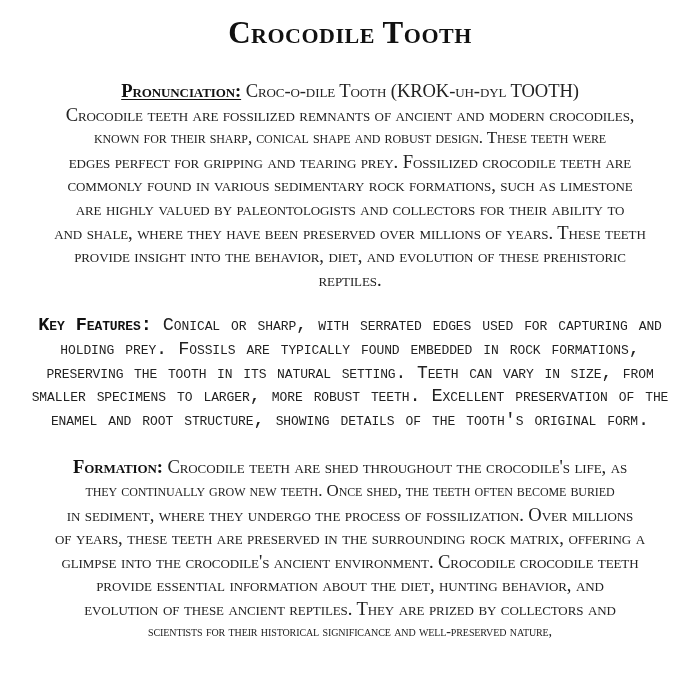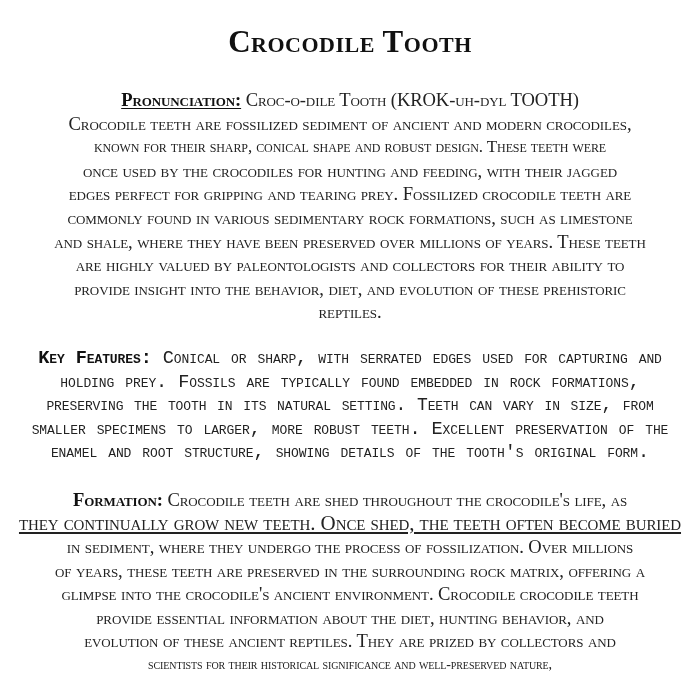--- a/index.html
+++ b/index.html
@@ -1,19 +1,19 @@
 <!DOCTYPE html>
 <html><head>
   <meta charset="utf-8">
   <style>
     html, body { margin: 0; padding: 0; background: #ffffff; }
     body { width: 700px; height: 700px; overflow: hidden; position: relative; }
     .page {
       width: 700px; height: 700px; box-sizing: border-box;
-      padding: 13px 6px; color: #1a1a1a;
+      padding: 4px 6px; color: #1a1a1a;
       font-family: "Liberation Serif", "DejaVu Serif", serif;
       font-variant: small-caps;
       text-align: center;
     }
     .title {
       margin: 0; padding-top: 8px; height: 42px; line-height: 42px;
       font-size: 31px; font-weight: bold; color: #111111;
       letter-spacing: 0.5px;
     }
     .section {
@@ -28,42 +28,41 @@
     .line { display: block; white-space: nowrap; }
   </style>
 </head>
 <body>
 
 <div class="page">
   <h1 class="title">Crocodile Tooth</h1>
 
   <p class="section sec-pron">
     <span class="line" style="font-size: 18.6px;"><span class="label underline">Pronunciation:</span><span> Croc-o-dile Tooth (KROK-uh-dyl TOOTH)</span></span>
-    <span class="line" style="font-size: 18.6px;">Crocodile teeth are fossilized sediment of ancient and modern crocodiles,</span>
+    <span class="line" style="font-size: 18.6px;">Crocodile teeth are fossilized remnants of ancient and modern crocodiles,</span>
     <span class="line" style="font-size: 17px;">known for their sharp, conical shape and robust design. These teeth were</span>
-    <span class="line" style="font-size: 18.6px;">once used by the crocodiles for hunting and feeding, with their jagged</span>
     <span class="line" style="font-size: 18.6px;">edges perfect for gripping and tearing prey. Fossilized crocodile teeth are</span>
     <span class="line" style="font-size: 18.6px;">commonly found in various sedimentary rock formations, such as limestone</span>
+    <span class="line" style="font-size: 18.6px;">are highly valued by paleontologists and collectors for their ability to</span>
     <span class="line" style="font-size: 18.6px;">and shale, where they have been preserved over millions of years. These teeth</span>
-    <span class="line" style="font-size: 18.6px;">are highly valued by paleontologists and collectors for their ability to</span>
     <span class="line" style="font-size: 18.6px;">provide insight into the behavior, diet, and evolution of these prehistoric</span>
     <span class="line" style="font-size: 18.6px;">reptiles.</span>
   </p>
 
   <p class="section sec-key">
     <span class="line" style="font-size: 18.6px;"><span class="label">Key Features:</span><span> Conical or sharp, with serrated edges used for capturing and</span></span>
     <span class="line" style="font-size: 18.6px;">holding prey. Fossils are typically found embedded in rock formations,</span>
     <span class="line" style="font-size: 18px;">preserving the tooth in its natural setting. Teeth can vary in size, from</span>
     <span class="line" style="font-size: 18.6px;">smaller specimens to larger, more robust teeth. Excellent preservation of the</span>
     <span class="line" style="font-size: 18.6px;">enamel and root structure, showing details of the tooth's original form.</span>
   </p>
 
   <p class="section sec-form">
     <span class="line" style="font-size: 18.6px;"><span class="label">Formation:</span><span> Crocodile teeth are shed throughout the crocodile's life, as</span></span>
-    <span class="line" style="font-size: 21px; text-decoration: underline;">they continually grow new teeth. Once shed, the teeth often become buried</span>
+    <span class="line" style="font-size: 17px;">they continually grow new teeth. Once shed, the teeth often become buried</span>
     <span class="line" style="font-size: 18.6px;">in sediment, where they undergo the process of fossilization. Over millions</span>
     <span class="line" style="font-size: 18.6px;">of years, these teeth are preserved in the surrounding rock matrix, offering a</span>
     <span class="line" style="font-size: 18.6px;">glimpse into the crocodile's ancient environment. Crocodile crocodile teeth</span>
     <span class="line" style="font-size: 18.6px;">provide essential information about the diet, hunting behavior, and</span>
     <span class="line" style="font-size: 18.6px;">evolution of these ancient reptiles. They are prized by collectors and</span>
     <span class="line" style="font-size: 14px;">scientists for their historical significance and well-preserved nature,</span>
   </p>
 </div>
 
 </body></html>

